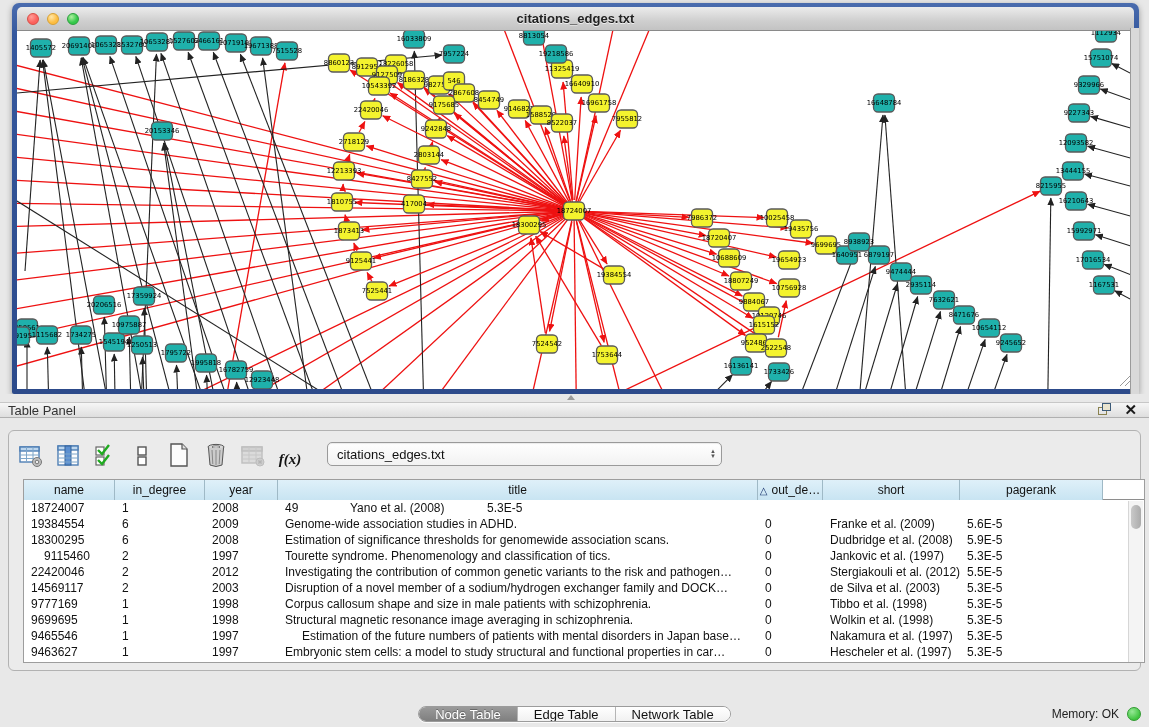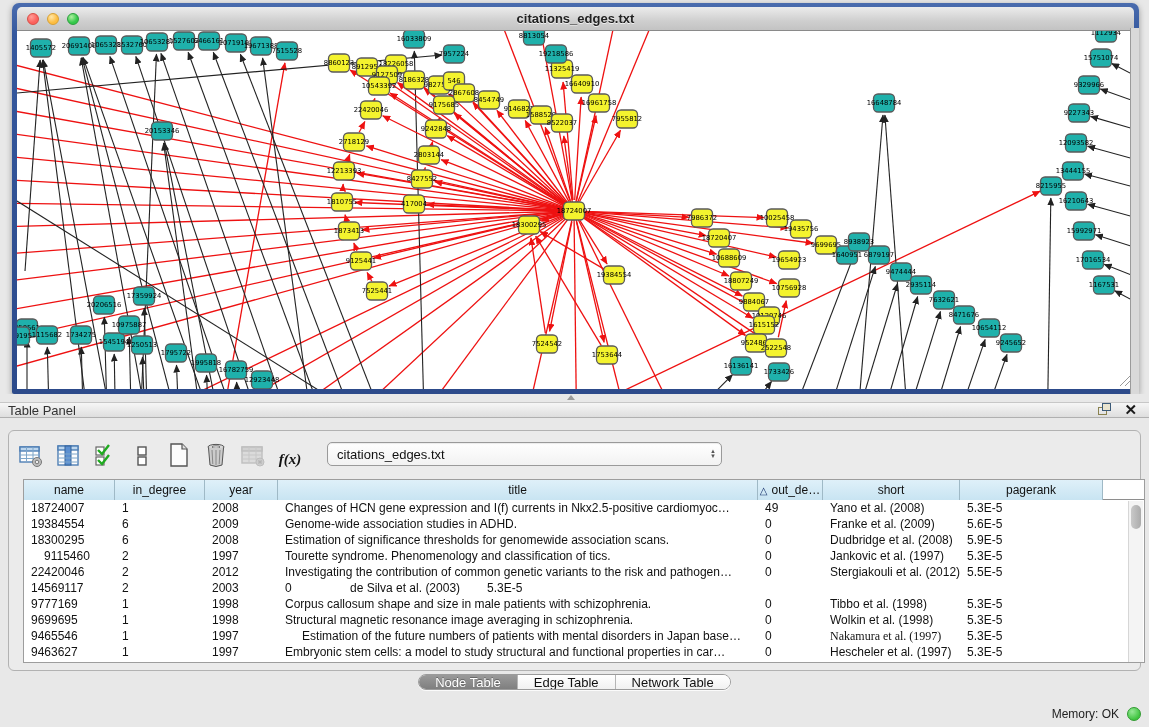--- a/index.html
+++ b/index.html
@@ -74,21 +74,21 @@
   .th{ background:linear-gradient(180deg,#dff0f9,#c8e4f2); border-right:1px solid #9fb9c6; font-size:12px; color:#111;
        display:flex; align-items:center; justify-content:center; height:20px; cursor:pointer; }
   .th .sort-tri{ color:#16306a; font-size:10px; margin-right:4px; }
   #tbody .tr{ display:flex; height:16px; }
   #tbody .td{ font-size:12px; color:#111; padding-left:7px; white-space:nowrap; overflow:hidden; text-overflow:clip; line-height:16px; }
   #vscroll{ position:absolute; right:1px; top:21px; width:15px; height:161px; background:#f4f4f4; border-left:1px solid #d6d6d6; }
   #vthumb{ position:absolute; left:2px; top:4px; width:10px; height:24px; background:linear-gradient(90deg,#c9c9c9,#ababab); border-radius:5px; cursor:pointer;}
 
   
   #tab-bar{ position:absolute; left:0; top:674px; width:1149px; height:22px; display:flex; justify-content:center; }
-  #tab-group{ display:flex; border:1px solid #9b9b9b; border-radius:10px; overflow:hidden; height:16px; background:#fff; box-shadow:0 1px 0 rgba(255,255,255,.8);}
+  #tab-group{ display:flex; border:1px solid #9b9b9b; border-radius:10px; overflow:hidden; height:16px; background:#fff; box-shadow:0 1px 0 rgba(255,255,255,.8);margin-top:32px;}
   .tab-seg{ font-size:13px; padding:0 16px; display:flex; align-items:center; cursor:pointer; color:#111;
             background:linear-gradient(180deg,#ffffff,#f1f1f1); border-right:1px solid #b5b5b5; }
   .tab-seg:last-child{ border-right:none; }
   .tab-seg.selected{ background:linear-gradient(180deg,#9a9a9a,#7f7f7f); color:#fff; text-shadow:0 -1px 0 rgba(0,0,0,.3); }
 
   
   #status-bar{ position:absolute; left:0; top:700px; width:1149px; height:27px; display:flex; align-items:center; justify-content:flex-end; }
   #memory-label{ font-size:12px; color:#222; margin-right:8px; }
   #memory-dot{ width:14px; height:14px; border-radius:50%; margin-right:8px; cursor:pointer;
     background:radial-gradient(circle at 35% 30%, #96e896, #3fc43f 70%); border:1px solid #2e9a2e; }
@@ -775,21 +775,20 @@
         </div>
         <div class="th" style="width: 143px;">
           <span>pagerank</span>
         </div>
       </div>
     <div id="tbody">
         <div class="tr">
           <div class="td" style="width: 91px;">18724007</div>
           <div class="td" style="width: 90px;">1</div>
           <div class="td" style="width: 73px;">2008</div>
-          <div class="td" style="width: 480px;">Changes of HCN gene expression and I(f) currents in Nkx2.5-positive cardiomyoc…</div>
           <div class="td" style="width: 65px;">49</div>
           <div class="td" style="width: 137px;">Yano et al. (2008)</div>
           <div class="td" style="width: 143px;">5.3E-5</div>
         </div>
         <div class="tr">
           <div class="td" style="width: 91px;">19384554</div>
           <div class="td" style="width: 90px;">6</div>
           <div class="td" style="width: 73px;">2009</div>
           <div class="td" style="width: 480px;">Genome-wide association studies in ADHD.</div>
           <div class="td" style="width: 65px;">0</div>
@@ -820,20 +819,21 @@
           <div class="td" style="width: 73px;">2012</div>
           <div class="td" style="width: 480px;">Investigating the contribution of common genetic variants to the risk and pathogen…</div>
           <div class="td" style="width: 65px;">0</div>
           <div class="td" style="width: 137px;">Stergiakouli et al. (2012)</div>
           <div class="td" style="width: 143px;">5.5E-5</div>
         </div>
         <div class="tr">
           <div class="td" style="width: 91px;">14569117</div>
           <div class="td" style="width: 90px;">2</div>
           <div class="td" style="width: 73px;">2003</div>
+          <div class="td" style="width: 480px;">Disruption of a novel member of a sodium/hydrogen exchanger family and DOCK…</div>
           <div class="td" style="width: 65px;">0</div>
           <div class="td" style="width: 137px;">de Silva et al. (2003)</div>
           <div class="td" style="width: 143px;">5.3E-5</div>
         </div>
         <div class="tr">
           <div class="td" style="width: 91px;">9777169</div>
           <div class="td" style="width: 90px;">1</div>
           <div class="td" style="width: 73px;">1998</div>
           <div class="td" style="width: 480px;">Corpus callosum shape and size in male patients with schizophrenia.</div>
           <div class="td" style="width: 65px;">0</div>
@@ -848,21 +848,21 @@
           <div class="td" style="width: 65px;">0</div>
           <div class="td" style="width: 137px;">Wolkin et al. (1998)</div>
           <div class="td" style="width: 143px;">5.3E-5</div>
         </div>
         <div class="tr">
           <div class="td" style="width: 91px;">9465546</div>
           <div class="td" style="width: 90px;">1</div>
           <div class="td" style="width: 73px;">1997</div>
           <div class="td" style="width: 480px; text-align: center;">Estimation of the future numbers of patients with mental disorders in Japan base…</div>
           <div class="td" style="width: 65px;">0</div>
-          <div class="td" style="width: 137px; font-family: Liberation Serif, serif;">Nakamura et al. (1997)</div>
+          <div class="td" style="width: 137px;">Nakamura et al. (1997)</div>
           <div class="td" style="width: 143px;">5.3E-5</div>
         </div>
         <div class="tr">
           <div class="td" style="width: 91px;">9463627</div>
           <div class="td" style="width: 90px;">1</div>
           <div class="td" style="width: 73px;">1997</div>
           <div class="td" style="width: 480px;">Embryonic stem cells: a model to study structural and functional properties in car…</div>
           <div class="td" style="width: 65px;">0</div>
           <div class="td" style="width: 137px;">Hescheler et al. (1997)</div>
           <div class="td" style="width: 143px;">5.3E-5</div>

